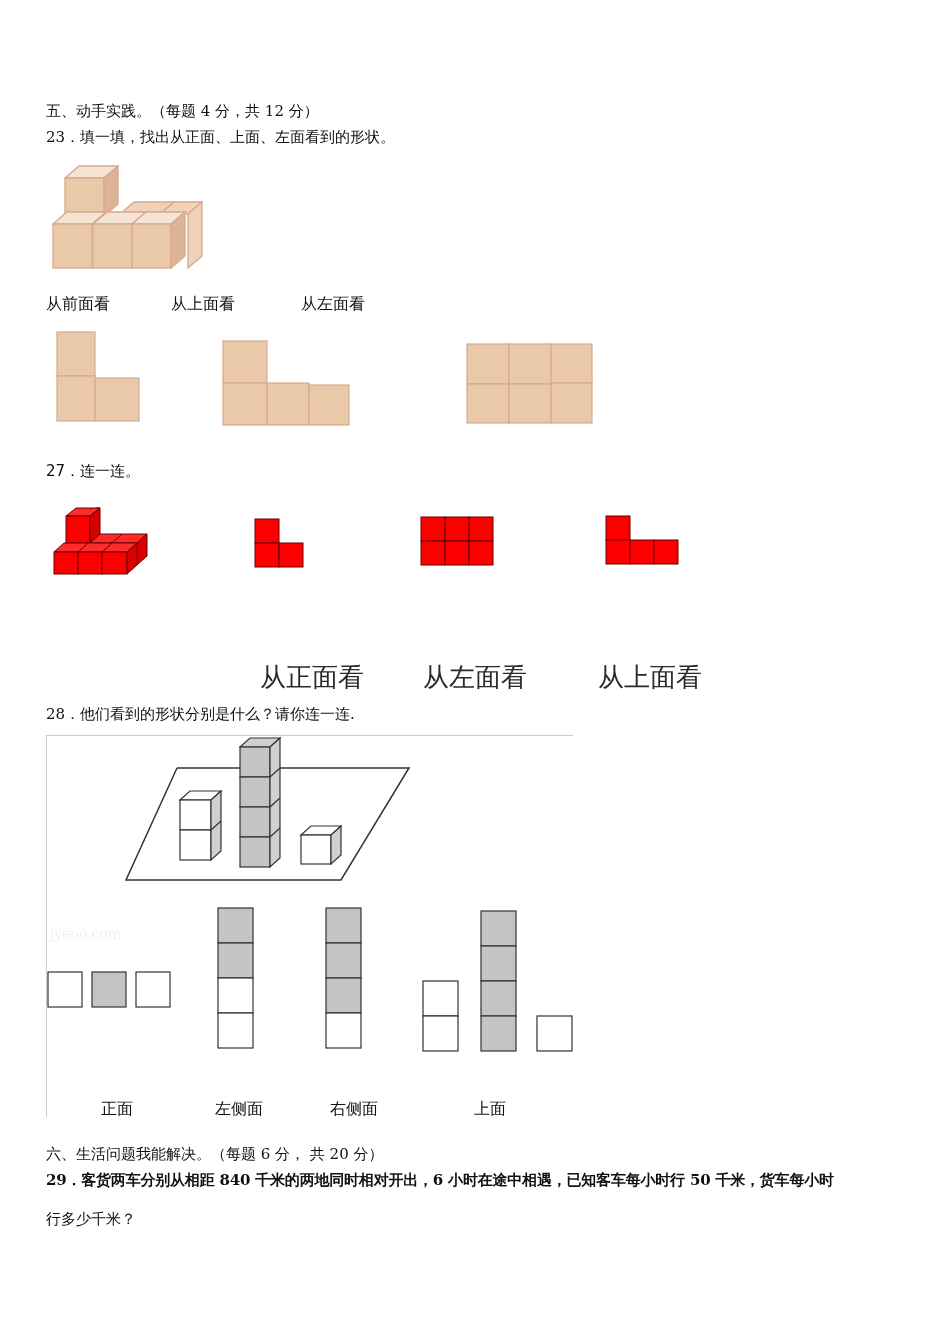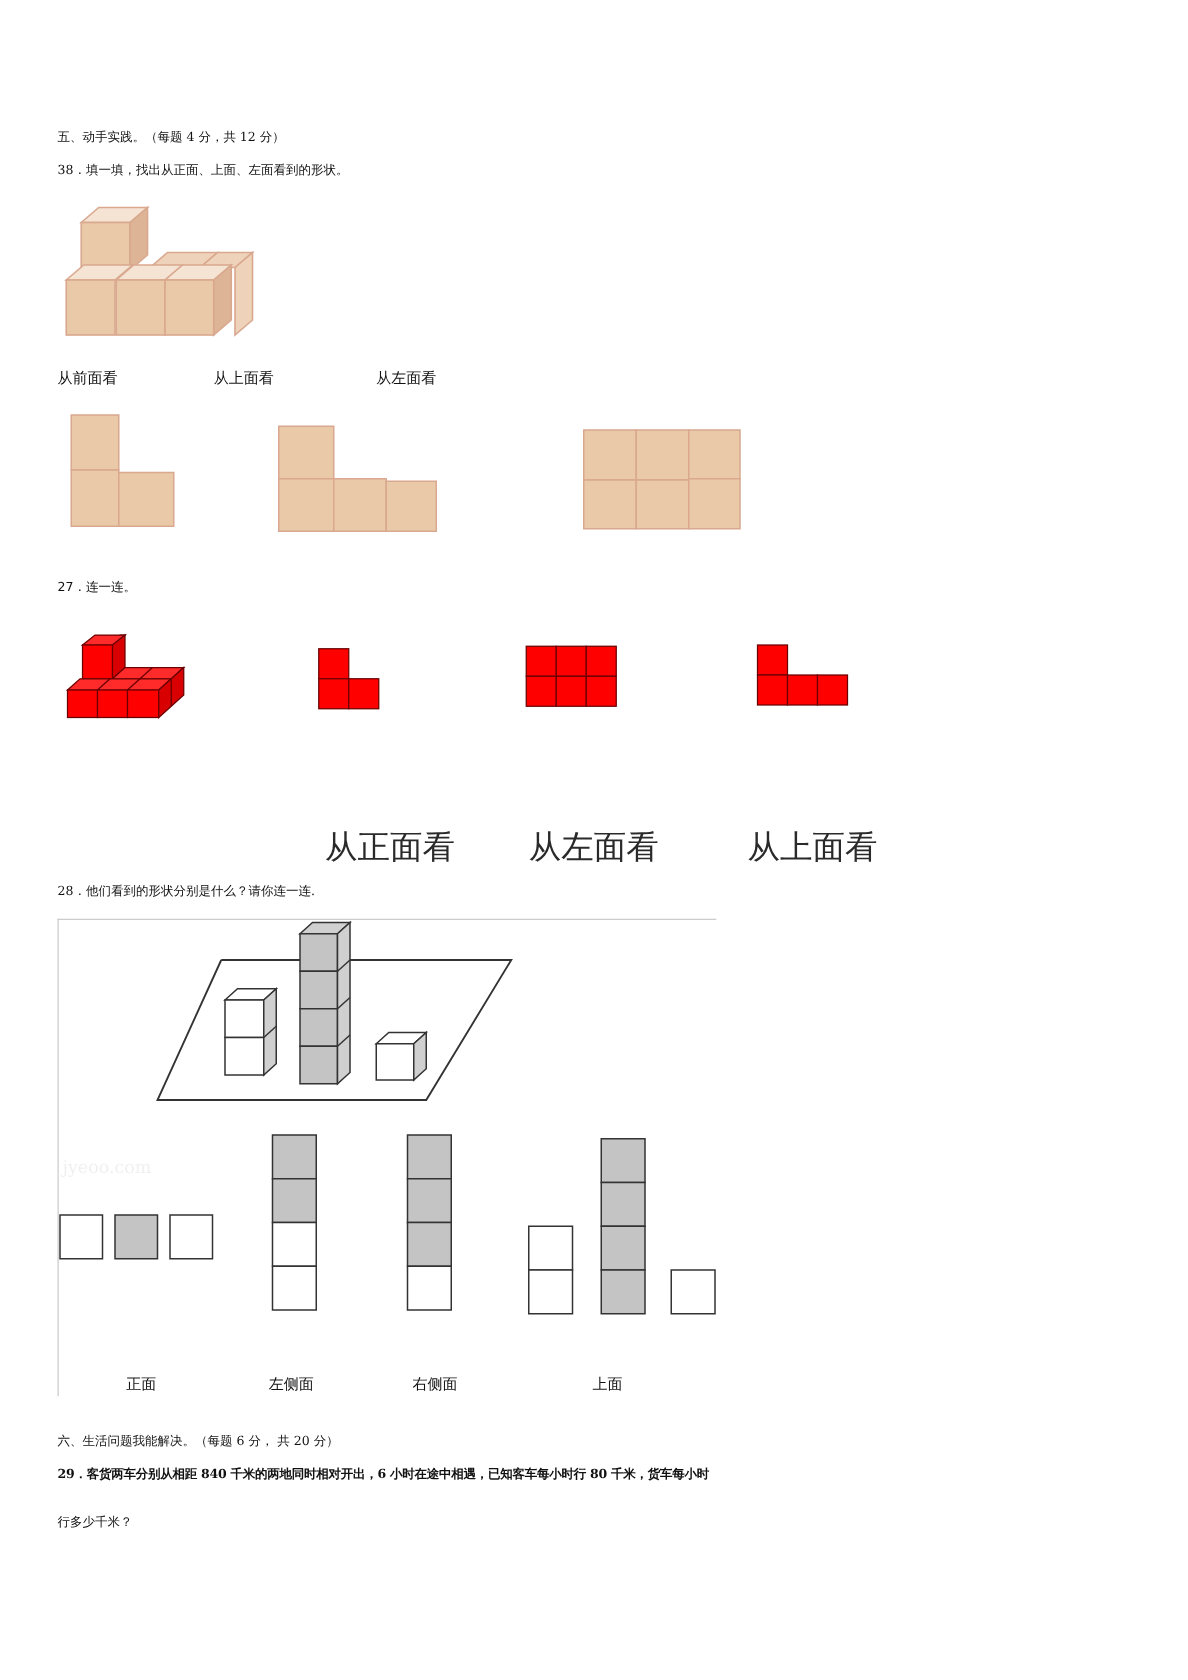--- a/index.html
+++ b/index.html
@@ -1,30 +1,30 @@
 <!DOCTYPE html>
 <html><head>
 <meta charset="utf-8">
 <style>
   html, body { margin: 0; padding: 0; background: #ffffff; }
   body { width: 950px; height: 1344px; position: relative; overflow: hidden;
          font-family: "DejaVu Serif", "Liberation Serif", serif; color: #111; }
   .abs { position: absolute; }
-  .txt { font-size: 10px; line-height: 18px; white-space: nowrap; }
+  .txt { font-size: 15px; line-height: 18px; white-space: nowrap; }
   .sans { font-family: "DejaVu Sans", "Liberation Sans", sans-serif; }
   .label-lg { font-size: 26px; color: #2a2a2a; font-family: "DejaVu Sans", "Liberation Sans", sans-serif; }
-  .label-md { font-size: 12px; font-family: "DejaVu Sans", "Liberation Sans", sans-serif; }
+  .label-md { font-size: 16px; font-family: "DejaVu Sans", "Liberation Sans", sans-serif; }
   svg { position: absolute; overflow: visible; }
 </style>
 </head>
 <body>
 
 <div class="abs txt" style="left:46px; top:102px;">五、动手实践。（每题 4 分，共 12 分）</div>
 
-<div class="abs txt" style="left:46px; top:128px;">38．填一填，找出从正面、上面、左面看到的形状。</div>
+<div class="abs txt" style="left:46px; top:128px;">23．填一填，找出从正面、上面、左面看到的形状。</div>
 
 <svg style="left:50px; top:160px;" width="160" height="115">
   <g fill="#eed3ba" stroke="#d9a88f" stroke-width="1.3">
 
     <polygon points="70,54 84,42 124,42 110,54"></polygon>
     <polygon points="110,54 124,42 152,42 138,54"></polygon>
     <polygon points="138,54 152,42 152,96 138,108"></polygon>
 
     <polygon points="15,18 29,6 68,6 54,18" fill="#f5e3d3"></polygon>
     <rect x="15" y="18" width="39" height="38" fill="#e9c9a8"></rect>
@@ -193,14 +193,14 @@
   </g>
 </svg>
 
 <div class="abs label-md" style="left:101px; top:1099px;">正面</div>
 <div class="abs label-md" style="left:215px; top:1099px;">左侧面</div>
 <div class="abs label-md" style="left:318px; top:1099px;margin-left:12px;">右侧面</div>
 <div class="abs label-md" style="left:474px; top:1099px;text-align:center;">上面</div>
 
 <div class="abs txt" style="left:46px; top:1145px;">六、生活问题我能解决。（每题 6 分， 共 20 分）</div>
 
-<div class="abs txt" style="left:46px; top:1171px; font-weight:bold; letter-spacing:-0.2px;">29．客货两车分别从相距 840 千米的两地同时相对开出，6 小时在途中相遇，已知客车每小时行 80 千米，货车每小时</div>
+<div class="abs txt" style="left:46px; top:1171px; font-weight:bold; letter-spacing:-0.2px;">29．客货两车分别从相距 840 千米的两地同时相对开出，6 小时在途中相遇，已知客车每小时行 50 千米，货车每小时</div>
 <div class="abs txt" style="left:46px; top:1210px; font-weight:normal;">行多少千米？</div>
 
 </body></html>

